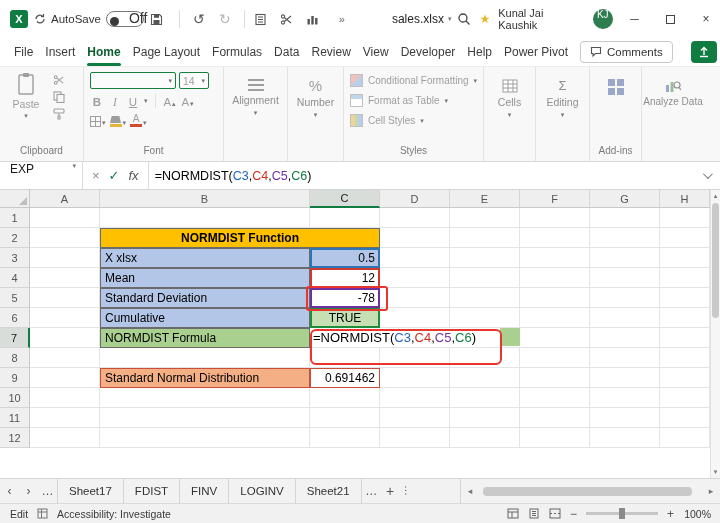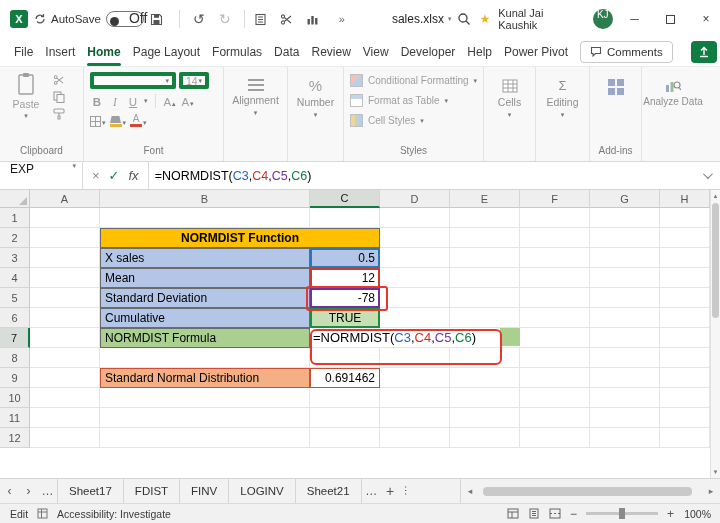--- a/index.html
+++ b/index.html
@@ -31,21 +31,21 @@
   .comments{margin-left:auto;display:flex;align-items:center;gap:5px;border:1px solid #c9c9c9;border-radius:4px;height:22px;padding:0 9px;font-size:11.5px;color:#333;background:#fff;white-space:nowrap;}
   .sharebtn{width:26px;height:22px;background:#107C41;border-radius:4px;margin:0 2px 0 6px;display:flex;align-items:center;justify-content:center;flex:none;}
   
   .ribbon{height:96px;background:#F8F8F8;border-top:1px solid #ECECEC;border-bottom:1px solid #D8D8D8;display:flex;}
   .rgroup{height:100%;border-right:1px solid #E3E3E3;display:flex;flex-direction:column;padding:5px 6px 2px;flex:none;}
   .glabel{margin-top:auto;text-align:center;font-size:10px;color:#7A7A7A;padding-bottom:3px;white-space:nowrap;}
   .rcontent{display:flex;gap:7px;}
   .pastebtn{display:flex;flex-direction:column;align-items:center;gap:2px;font-size:10.5px;color:#9E9E9E;width:40px;}
   .clipmini{display:flex;flex-direction:column;gap:5px;padding-top:2px;}
   .comborow{display:flex;gap:3px;}
-  .combo{height:17px;border:4px solid #15803d;background:#FBFBFB;border-radius:2px;display:flex;align-items:center;justify-content:space-between;padding:0 3px;font-size:10.5px;color:#9E9E9E;}
+  .combo{height:17px;border:1px solid #15803d;background:#FBFBFB;border-radius:2px;display:flex;align-items:center;justify-content:space-between;padding:0 3px;font-size:10.5px;color:#9E9E9E;}
   .wfont{width:86px;} .wsize{width:30px;}
   .fbtnrow{display:flex;align-items:center;gap:4px;margin-top:4px;}
   .fb{min-width:14px;height:15px;display:flex;align-items:flex-end;justify-content:center;font-size:11.5px;color:#9E9E9E;gap:1px;}
   .fb.b{font-weight:bold;}
   .fb.i{font-style:italic;font-family:"Liberation Serif",serif;}
   .fb.u{text-decoration:underline;}
   .vsep2{width:1px;height:14px;background:#E0E0E0;margin:0 3px;}
   .bordic{width:11px;height:11px;border:1px solid #9E9E9E;background:linear-gradient(#9E9E9E,#9E9E9E) center/100% 1px no-repeat,linear-gradient(#9E9E9E,#9E9E9E) center/1px 100% no-repeat;}
   .coltool{display:flex;flex-direction:column;align-items:center;line-height:1;}
   .fillic{width:11px;height:7px;background:#9E9E9E;clip-path:polygon(15% 0,85% 0,100% 100%,0 100%);}
@@ -436,21 +436,21 @@
     <div class="c w70"></div>
       <div class="c w70"></div>
       <div class="c w70"></div>
       <div class="c w70"></div>
       <div class="c w50"></div>
   </div>
 
   <div class="grow">
     <div class="rh">3</div>
     <div class="c w70"></div>
-    <div class="c w210 blue tb">X sales</div>
+    <div class="c w210 blue tb">X xlsx</div>
     <div class="c w70 blue tb num refb">0.5</div>
     <div class="c w70"></div>
       <div class="c w70"></div>
       <div class="c w70"></div>
       <div class="c w70"></div>
       <div class="c w50"></div>
   </div>
 
   <div class="grow">
     <div class="rh">4</div>

